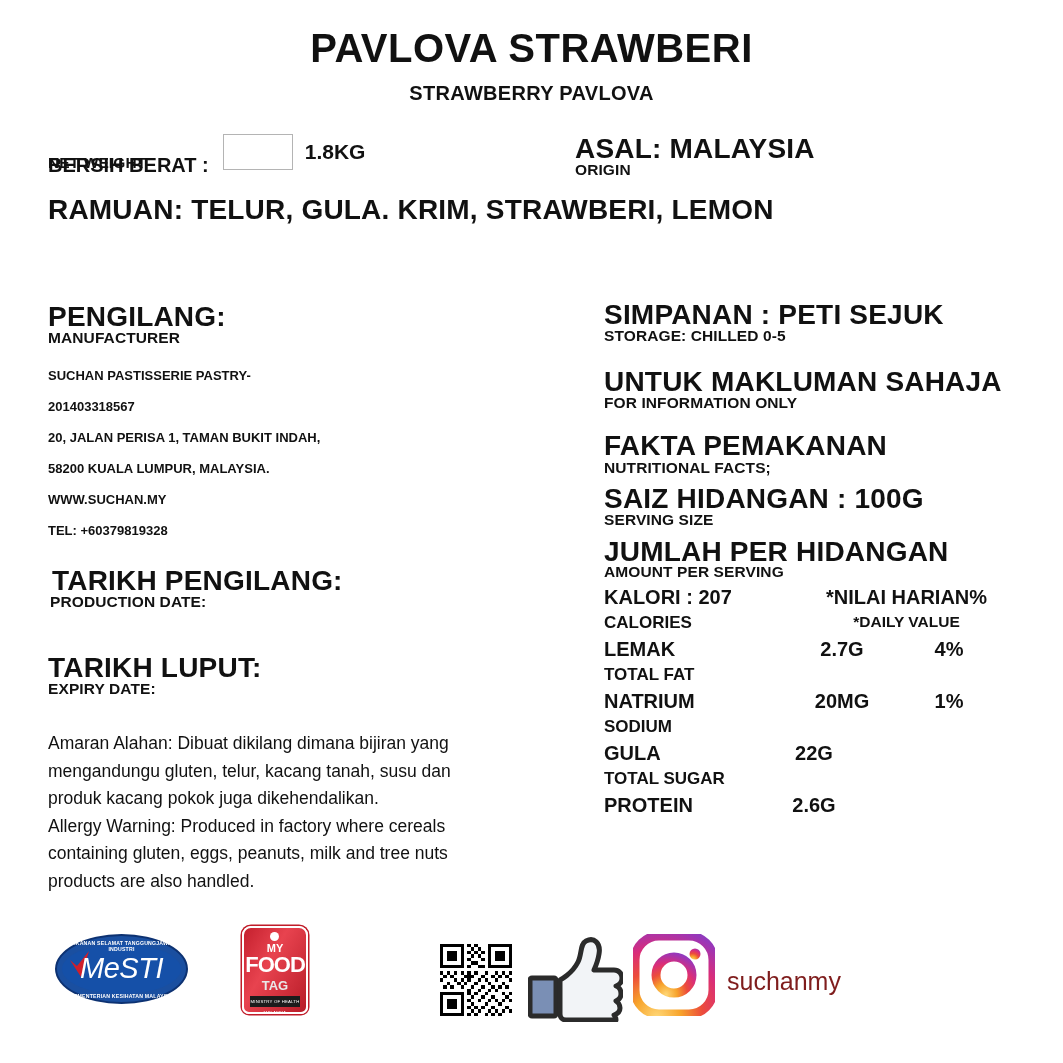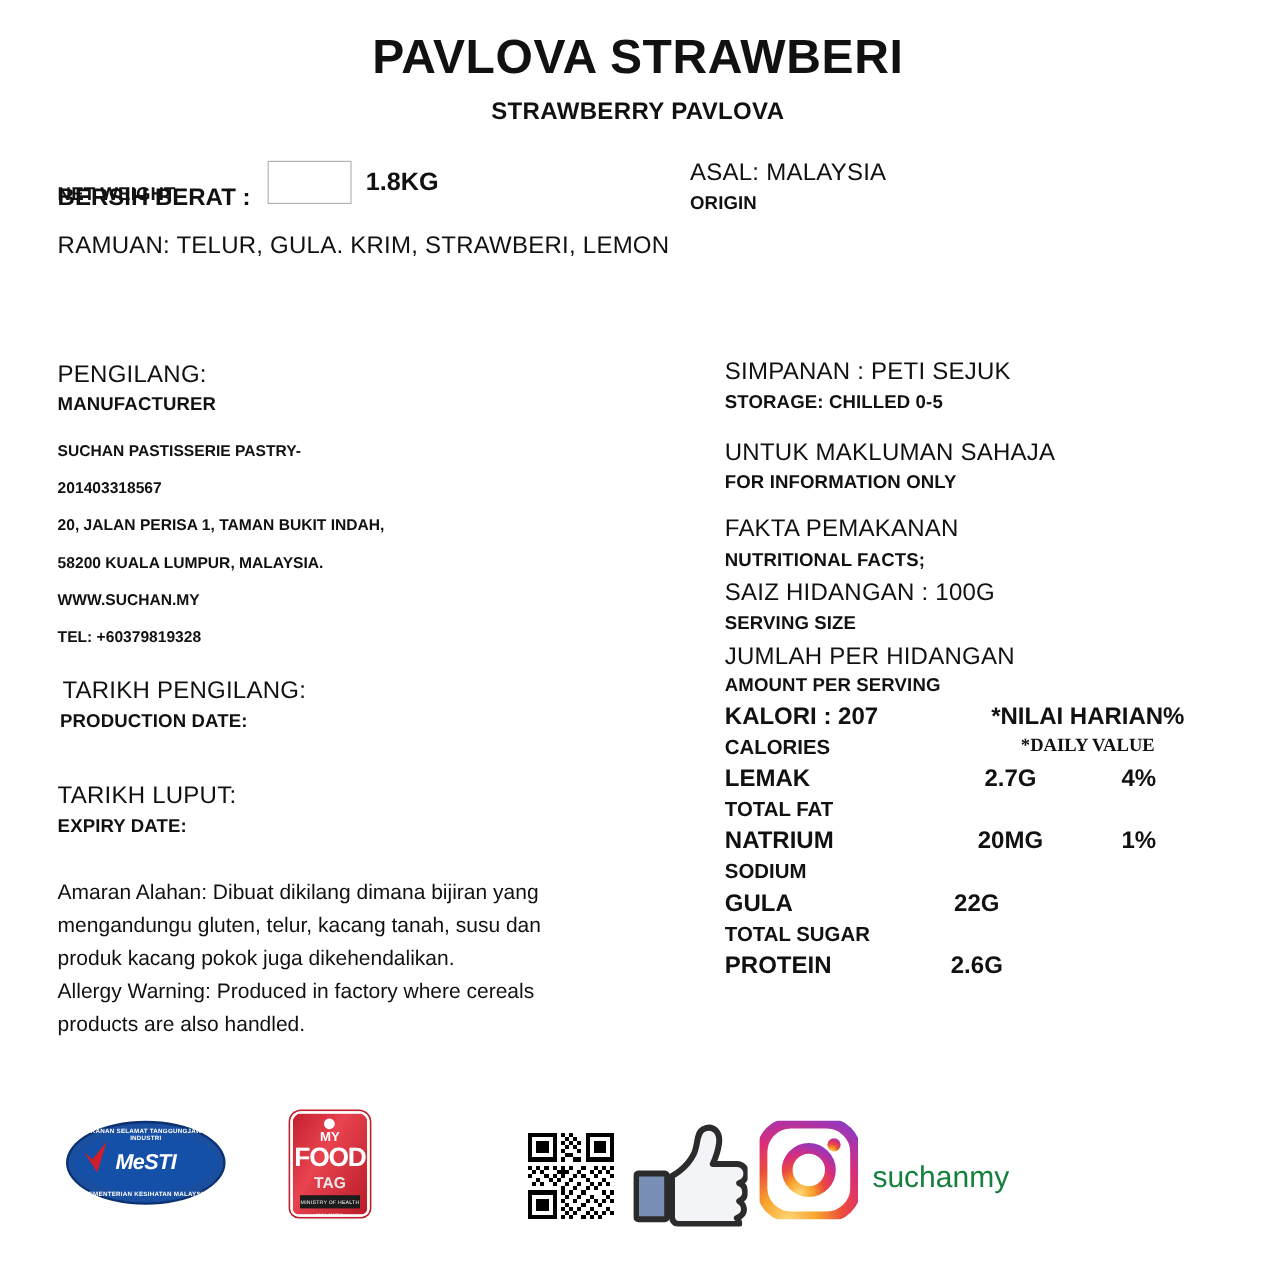--- a/index.html
+++ b/index.html
@@ -19,21 +19,21 @@
     text-align:center;font-size:40px;font-weight:bold;
     letter-spacing:0.5px;
   }
   .subtitle{
     position:absolute;top:82px;left:0;width:1063px;
     text-align:center;font-size:20px;font-weight:bold;
     letter-spacing:0.3px;
   }
 
   
-  .bigline{font-size:20px;font-weight:normal;letter-spacing:0.2px;white-space:nowrap;}
+  .bigline{font-size:28px;font-weight:bold;letter-spacing:0.2px;white-space:nowrap;}
   .smallline{font-size:15.5px;font-weight:bold;letter-spacing:0.1px;white-space:nowrap;}
 
   
   .netweight{position:absolute;left:48px;top:126px;display:flex;align-items:center;}
   .netweight .lbl{font-size:20px;font-weight:bold;margin-top:28px;}
   .weight-box{
     width:70px;height:36px;margin:0 12px 0 14px;
     border:1px solid #b4b4b4;background:#fff;box-sizing:border-box;
   }
   .netweight .val{font-size:21px;font-weight:bold;}
@@ -93,21 +93,21 @@
   .mesti-oval{
     position:absolute;inset:0;border-radius:50%;
     background:#1a4fa0;border:2px solid #0d3272;
   }
   .mesti-inner{
     position:absolute;left:7px;top:10px;right:7px;bottom:10px;border-radius:50%;
     background:#1550a8;
   }
   .mesti-word{
     position:absolute;left:0;right:0;top:21px;text-align:center;
-    color:#ffffff;font-size:18px;font-weight:bold;font-style:italic;
+    color:#ffffff;font-size:29px;font-weight:normal;font-style:italic;
     letter-spacing:-0.5px;line-height:26px;
   }
   .mesti-arc-top,.mesti-arc-bot{
     position:absolute;left:0;right:0;text-align:center;
     color:#ffffff;font-size:5.2px;font-weight:bold;letter-spacing:0.2px;
   }
   .mesti-arc-top{top:6px;}
   .mesti-arc-bot{bottom:5px;}
   .mesti-check{
     position:absolute;left:14px;top:16px;width:26px;height:30px;
@@ -131,21 +131,21 @@
     position:absolute;left:10px;right:10px;top:80px;height:11px;background:#1c1c1c;
     color:#ffffff;font-size:4.3px;text-align:center;line-height:11px;letter-spacing:0.2px;
   }
 
   .qr{position:absolute;left:440px;top:32px;width:72px;height:72px;}
   .qr svg{display:block;}
 
   .thumb{position:absolute;left:528px;top:22px;width:95px;height:88px;}
   .ig{position:absolute;left:633px;top:22px;width:82px;height:82px;}
   .handle{
-    position:absolute;left:727px;top:55px;font-size:25px;font-weight:normal;color:#15803d;
+    position:absolute;left:727px;top:55px;font-size:25px;font-weight:normal;color:#7f1d1d;
   }
 </style>
 </head>
 <body>
 
 <div class="page">
 
   <div class="title">PAVLOVA STRAWBERI</div>
   <div class="subtitle">STRAWBERRY PAVLOVA</div>
 
@@ -175,20 +175,21 @@
   <div class="prod-date bigline">TARIKH  PENGILANG:</div>
   <div class="prod-date-sub smallline">PRODUCTION DATE:</div>
   <div class="exp-date bigline">TARIKH  LUPUT:</div>
   <div class="exp-date-sub smallline">EXPIRY DATE:</div>
 
   <div class="allergy">
     <div>Amaran Alahan: Dibuat dikilang dimana bijiran yang</div>
     <div>mengandungu gluten, telur, kacang tanah, susu dan</div>
     <div>produk kacang pokok juga dikehendalikan.</div>
     <div>Allergy Warning:  Produced in factory where cereals</div>
+    <div>containing gluten, eggs, peanuts, milk and tree nuts</div>
     <div>products are also handled.</div>
   </div>
 
   <div class="rc storage bigline">SIMPANAN : PETI SEJUK</div>
   <div class="rc storage-sub smallline">STORAGE: CHILLED 0-5</div>
 
   <div class="rc info-only bigline">UNTUK MAKLUMAN SAHAJA</div>
   <div class="rc info-only-sub smallline">FOR INFORMATION ONLY</div>
 
   <div class="rc facts bigline">FAKTA PEMAKANAN</div>
@@ -199,21 +200,21 @@
 
   <div class="rc amount bigline">JUMLAH PER HIDANGAN</div>
   <div class="rc amount-sub smallline">AMOUNT PER SERVING</div>
 
   <div class="nutri">
 
     <div class="nrow">
       <span class="name-my">KALORI : 207</span>
       <span class="name-en">CALORIES</span>
       <span class="dv" style="left:215px;width:175px;">*NILAI HARIAN%</span>
-      <span class="dv sub" style="left:215px;width:175px;font-family:Liberation Serif, serif;">*DAILY VALUE</span>
+      <span class="dv sub" style="left:215px;width:175px;">*DAILY VALUE</span>
     </div>
 
     <div class="nrow">
       <span class="name-my">LEMAK</span>
       <span class="name-en">TOTAL FAT</span>
       <span class="amt">2.7G</span>
       <span class="dv">4%</span>
     </div>
 
     <div class="nrow">

